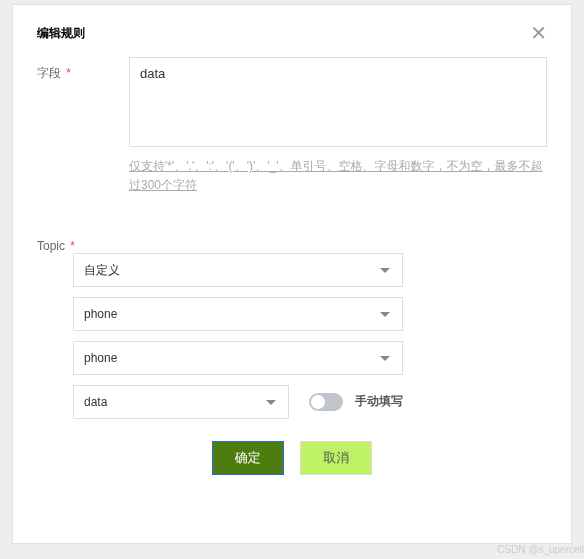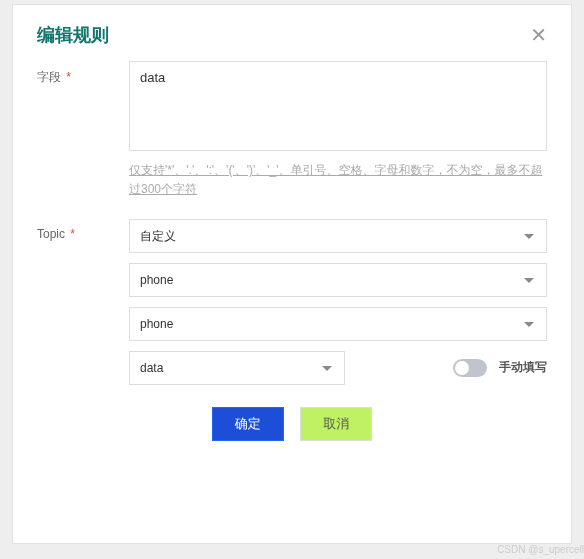--- a/index.html
+++ b/index.html
@@ -1,19 +1,19 @@
 <!DOCTYPE html>
 <html><head>
   <meta charset="utf-8">
   <style>
     * { box-sizing: border-box; margin: 0; padding: 0; }
     body { font-family: "Microsoft YaHei", Arial, sans-serif; background: #eee; width: 584px; height: 559px; position: relative; }
     .modal { background: #fff; width: 560px; height: 540px; margin: 4px auto 0; border: 1px solid #e0e0e0; position: relative; }
     .modal-header { padding: 18px 24px 14px; display: flex; justify-content: space-between; align-items: center; }
-    .modal-title { font-size: 18px; font-weight: bold; color: #0f766e; }
+    .modal-title { font-size: 12px; font-weight: bold; color: #000000; }
     .close-btn { font-size: 20px; color: #999; cursor: pointer; background: none; border: none; line-height: 1; }
     .modal-body { padding: 0 24px; }
     .form-row { display: flex; align-items: flex-start; margin-bottom: 10px; }
     .form-label { width: 56px; font-size: 12px; color: #666; padding-top: 8px; text-align: left; flex-shrink: 0; }
     .form-label .req { color: #e74c3c; margin-left: 2px; }
     .form-content { flex: 1; padding-left: 36px; }
     .textarea { width: 100%; height: 90px; border: 1px solid #ddd; padding: 8px 10px; font-size: 13px; color: #333; resize: none; font-family: inherit; }
     .hint { font-size: 12px; color: #aaa; margin-top: 6px; line-height: 1.6; text-decoration: underline; }
     .select-box { width: 100%; height: 34px; border: 1px solid #ddd; padding: 0 30px 0 10px; font-size: 12px; color: #333; background: #fff; position: relative; display: flex; align-items: center; margin-bottom: 10px; cursor: pointer; }
     .select-box::after { content: ''; position: absolute; right: 12px; top: 50%; margin-top: -2px; border-left: 5px solid transparent; border-right: 5px solid transparent; border-top: 5px solid #888; }
@@ -21,23 +21,23 @@
     .select-box.half { width: 216px; margin-bottom: 0; }
     .spacer { flex: 1; }
     .toggle-wrap { display: flex; align-items: flex-start; gap: 12px; font-weight: bold; }
     .toggle { width: 34px; height: 18px; border-radius: 9px; background: #c0c4cc; position: relative; cursor: pointer; }
     .toggle::after { content: ''; position: absolute; width: 14px; height: 14px; border-radius: 50%; background: #fff; top: 2px; left: 2px; }
     .toggle-label { font-size: 12px; color: #555; }
     .input-box { width: 100%; height: 34px; border: 1px solid #ddd; padding: 0 10px; font-size: 13px; color: #333; }
     .input-box::placeholder { color: #bbb; }
     .modal-footer { text-align: center; padding-top: 12px; }
     .btn { display: inline-block; height: 34px; padding: 0 22px; font-size: 13px; border: 1px solid #ddd; background: #bef264; cursor: pointer; margin: 0 6px; }
-    .btn-primary { background: #1d4ed8; border-color: #2468f2; color: #fff; text-align: right; }
+    .btn-primary { background: #4d7c0f; border-color: #2468f2; color: #fff; text-align: right; }
     .btn-default { color: #555; }
-    .section-gap { margin-top: 20px; }
+    .section-gap { margin-top: 36px; flex-direction: column; }
     .watermark { position: absolute; bottom: 4px; right: 0; font-size: 10px; color: #ccc; font-family: Arial; }
   </style>
 </head>
 <body>
 
 <div class="modal">
   <div class="modal-header">
     <div class="modal-title">编辑规则</div>
     <button class="close-btn">✕</button>
   </div>

